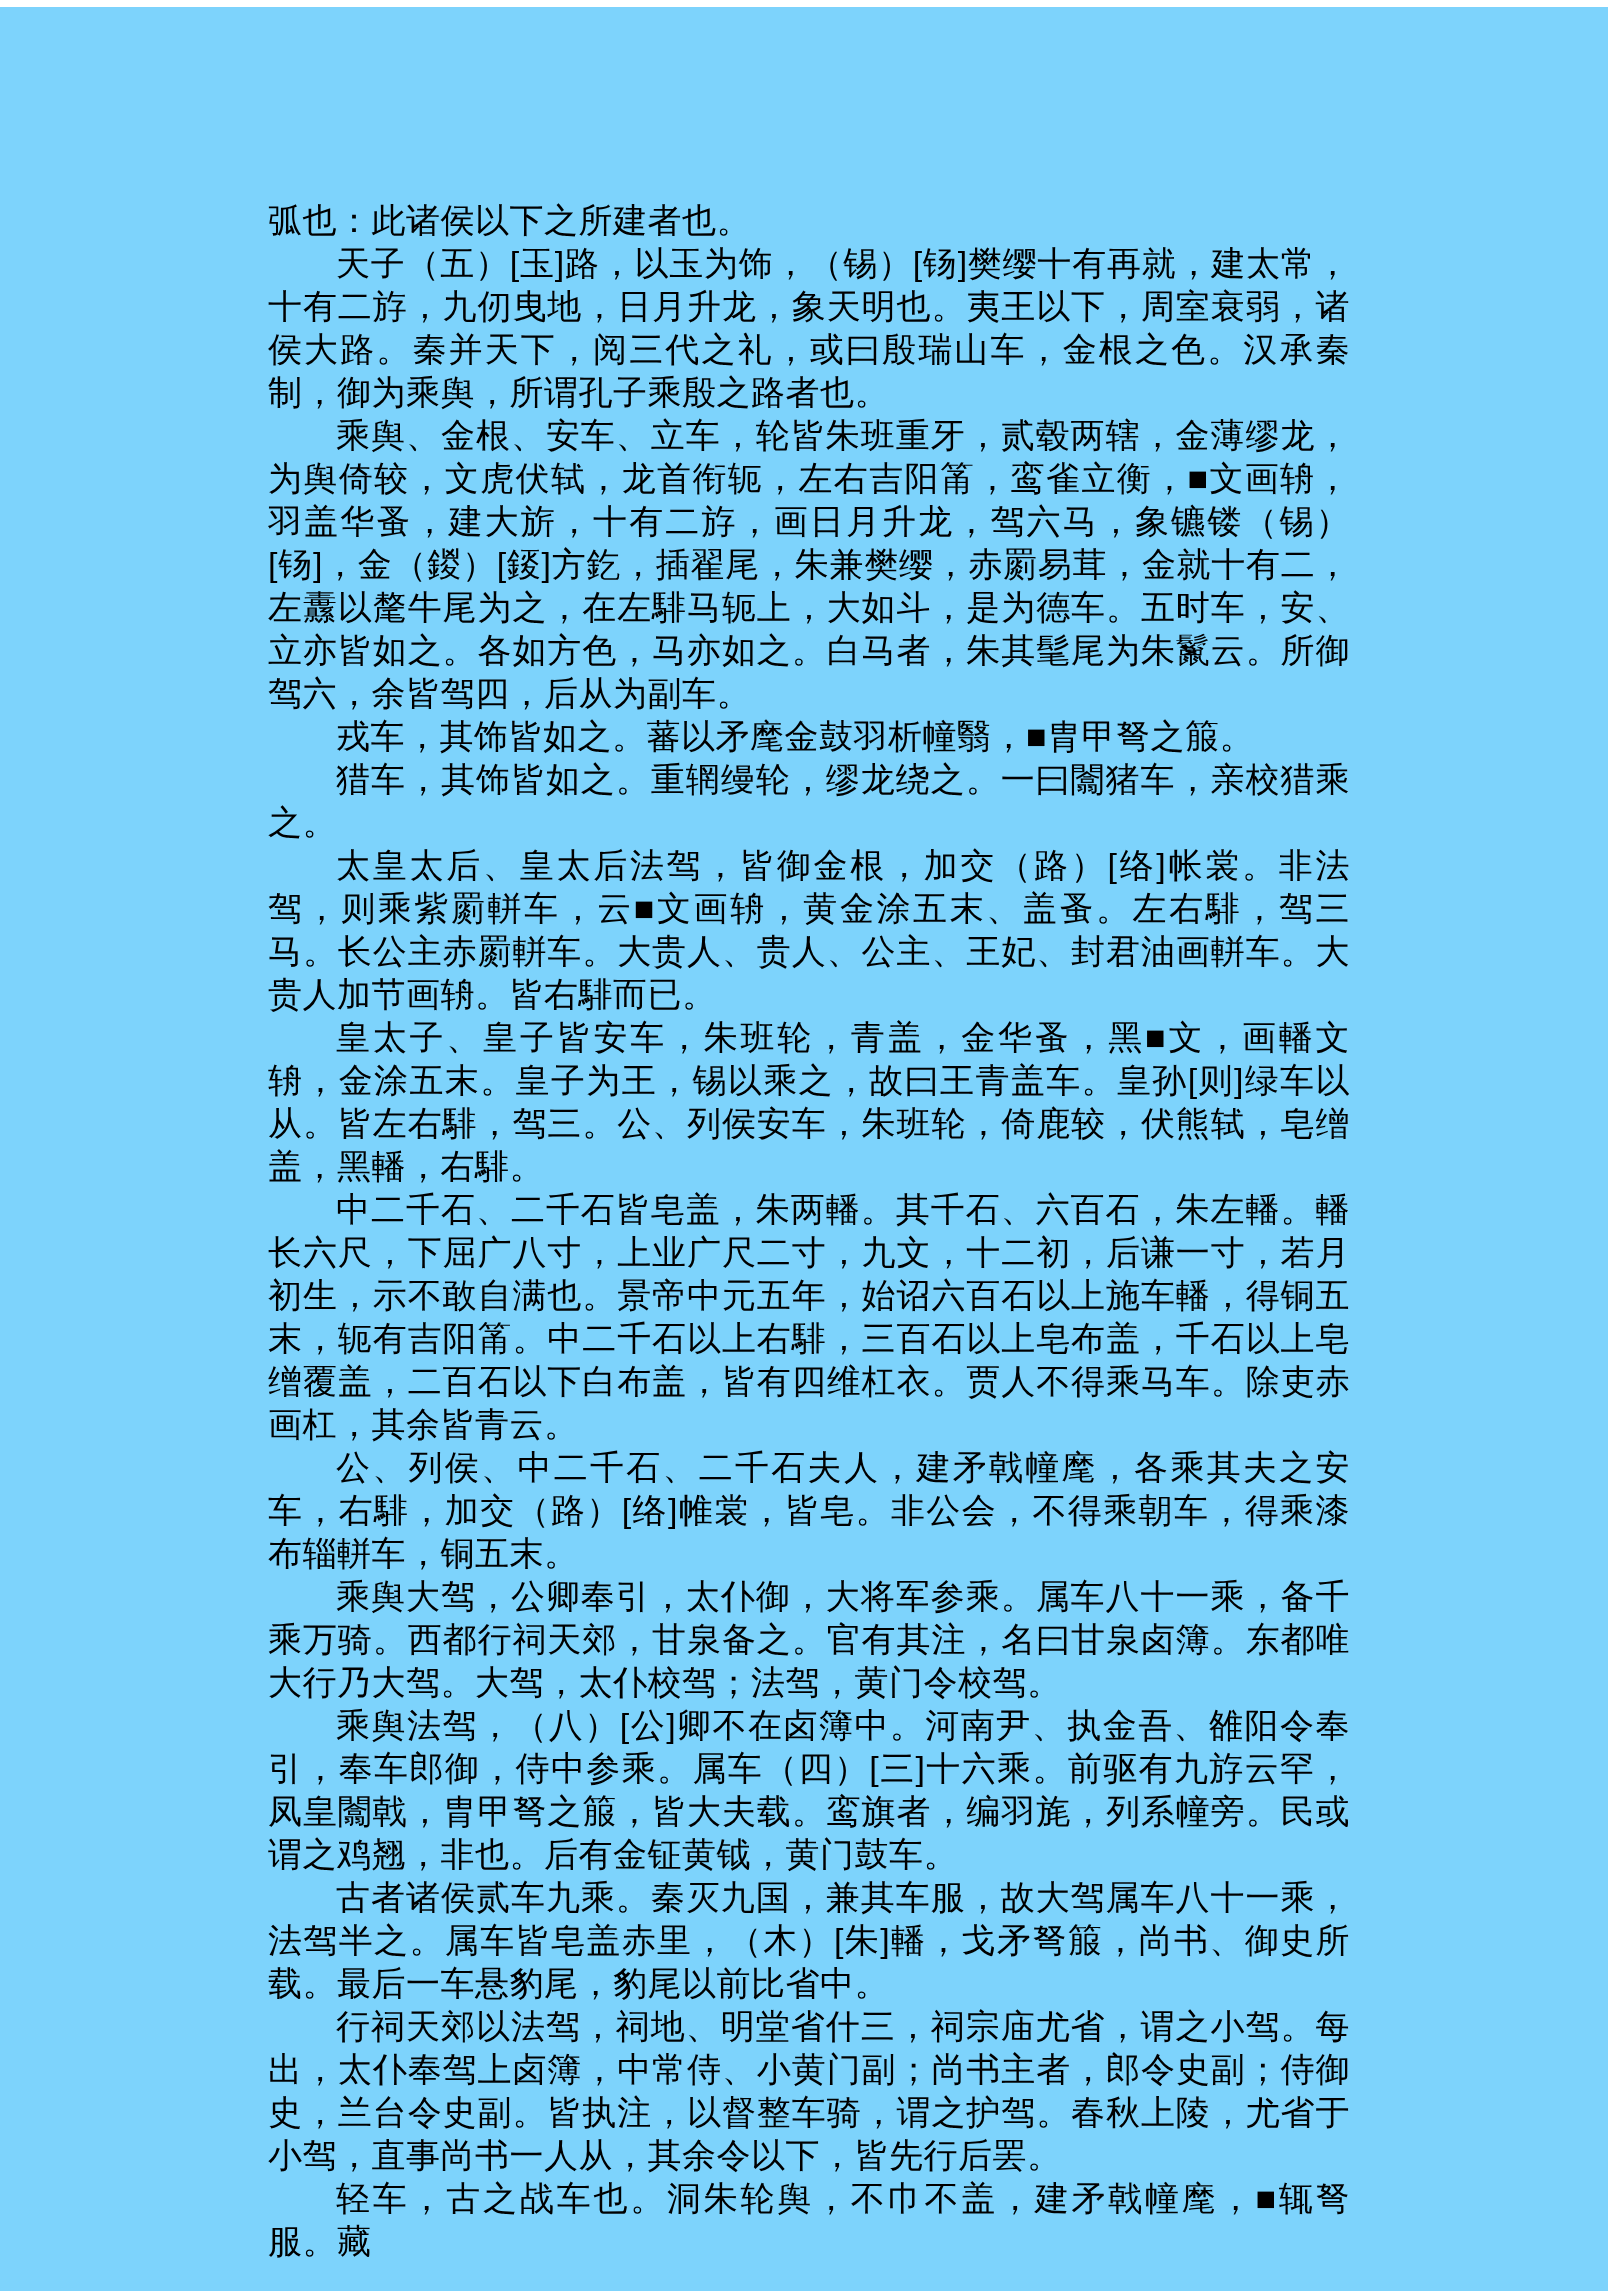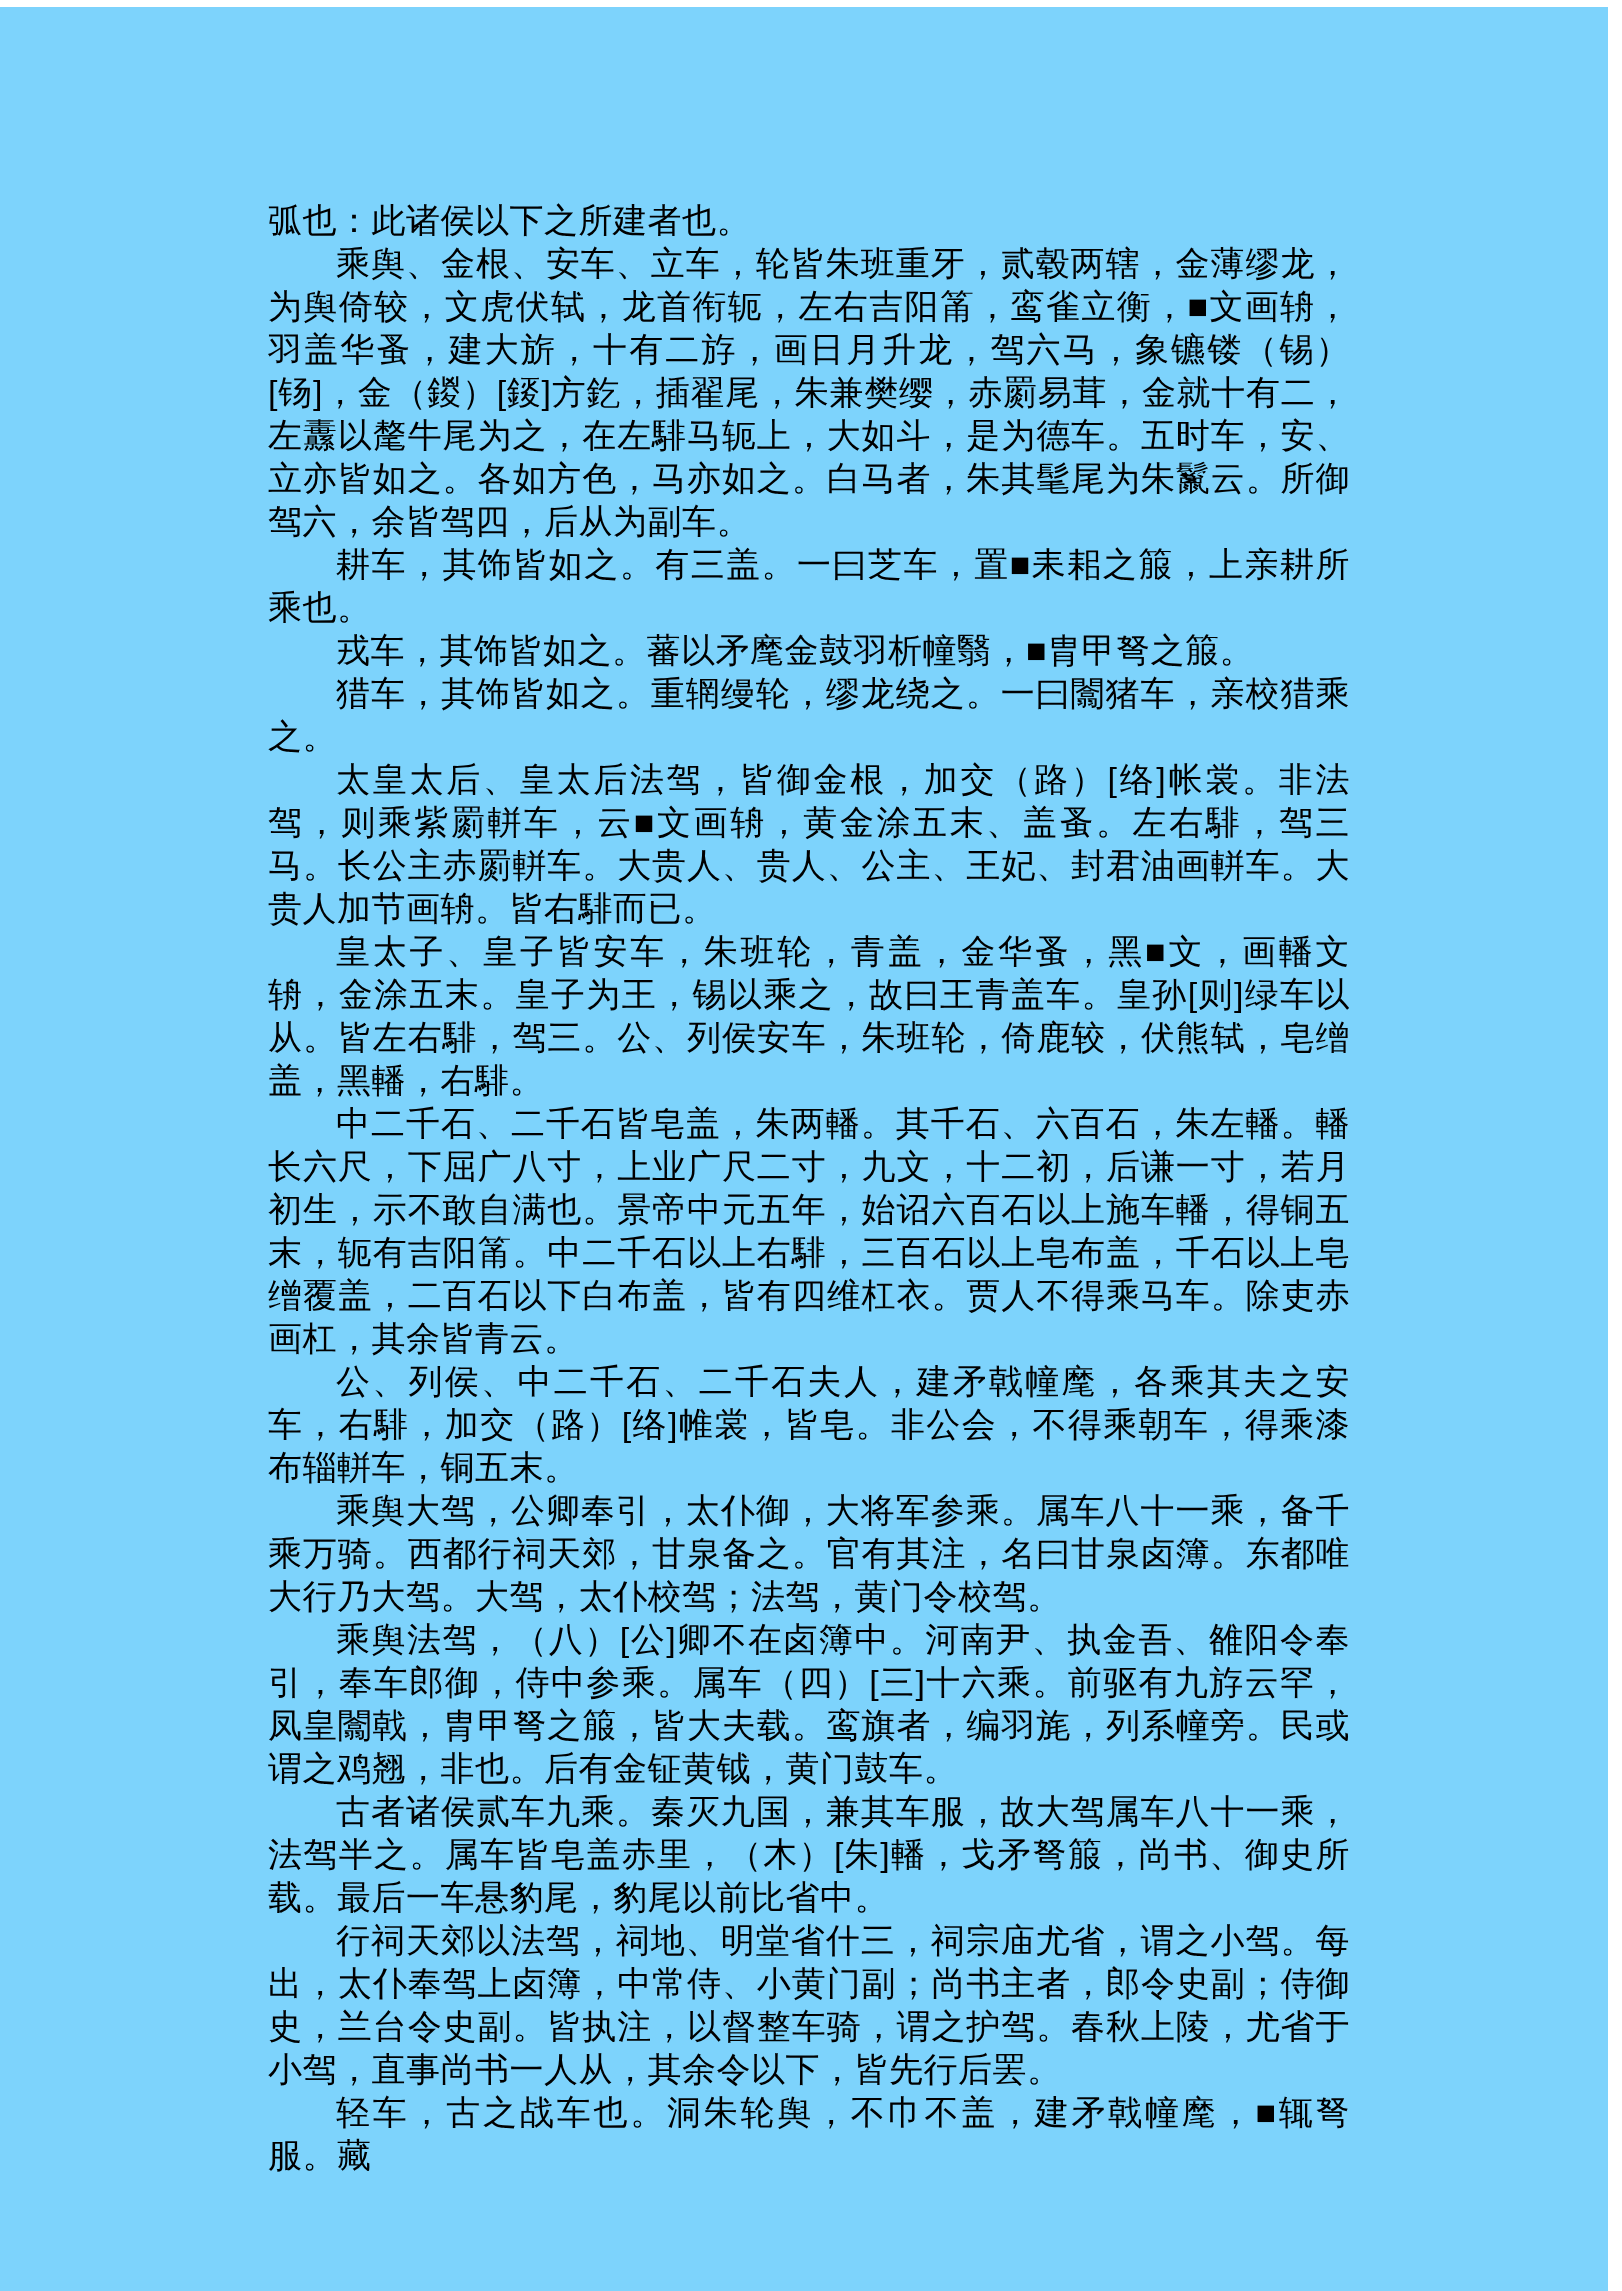--- a/index.html
+++ b/index.html
@@ -40,22 +40,22 @@
   .text-block p.indent {
     text-indent: 2em;
   }
 </style>
 </head>
 <body>
 
 <div class="page">
   <div class="text-block">
       <p>弧也：此诸侯以下之所建者也。</p>
+      <p class="indent">天子（五）[玉]路，以玉为饰，（锡）[钖]樊缨十有再就，建太常，十有二斿，九仞曳地，日月升龙，象天明也。夷王以下，周室衰弱，诸侯大路。秦并天下，阅三代之礼，或曰殷瑞山车，金根之色。汉承秦制，御为乘舆，所谓孔子乘殷之路者也。</p>
       <p class="indent">乘舆、金根、安车、立车，轮皆朱班重牙，贰毂两辖，金薄缪龙，为舆倚较，文虎伏轼，龙首衔轭，左右吉阳筩，鸾雀立衡，■文画辀，羽盖华蚤，建大旂，十有二斿，画日月升龙，驾六马，象镳镂（锡）[钖]，金（鍐）[錽]方釳，插翟尾，朱兼樊缨，赤罽易茸，金就十有二，左纛以氂牛尾为之，在左騑马轭上，大如斗，是为德车。五时车，安、立亦皆如之。各如方色，马亦如之。白马者，朱其髦尾为朱鬣云。所御驾六，余皆驾四，后从为副车。</p>
-      <p class="indent">耕车，其饰皆如之。有三盖。一曰芝车，置■耒耜之箙，上亲耕所乘也。</p>
       <p class="indent">戎车，其饰皆如之。蕃以矛麾金鼓羽析幢翳，■胄甲弩之箙。</p>
       <p class="indent">猎车，其饰皆如之。重辋缦轮，缪龙绕之。一曰闟猪车，亲校猎乘之。</p>
       <p class="indent">太皇太后、皇太后法驾，皆御金根，加交（路）[络]帐裳。非法驾，则乘紫罽軿车，云■文画辀，黄金涂五末、盖蚤。左右騑，驾三马。长公主赤罽軿车。大贵人、贵人、公主、王妃、封君油画軿车。大贵人加节画辀。皆右騑而已。</p>
       <p class="indent">皇太子、皇子皆安车，朱班轮，青盖，金华蚤，黑■文，画轓文辀，金涂五末。皇子为王，锡以乘之，故曰王青盖车。皇孙[则]绿车以从。皆左右騑，驾三。公、列侯安车，朱班轮，倚鹿较，伏熊轼，皂缯盖，黑轓，右騑。</p>
       <p class="indent">中二千石、二千石皆皂盖，朱两轓。其千石、六百石，朱左轓。轓长六尺，下屈广八寸，上业广尺二寸，九文，十二初，后谦一寸，若月初生，示不敢自满也。景帝中元五年，始诏六百石以上施车轓，得铜五末，轭有吉阳筩。中二千石以上右騑，三百石以上皂布盖，千石以上皂缯覆盖，二百石以下白布盖，皆有四维杠衣。贾人不得乘马车。除吏赤画杠，其余皆青云。</p>
       <p class="indent">公、列侯、中二千石、二千石夫人，建矛戟幢麾，各乘其夫之安车，右騑，加交（路）[络]帷裳，皆皂。非公会，不得乘朝车，得乘漆布辎軿车，铜五末。</p>
       <p class="indent">乘舆大驾，公卿奉引，太仆御，大将军参乘。属车八十一乘，备千乘万骑。西都行祠天郊，甘泉备之。官有其注，名曰甘泉卤簿。东都唯大行乃大驾。大驾，太仆校驾；法驾，黄门令校驾。</p>
       <p class="indent">乘舆法驾，（八）[公]卿不在卤簿中。河南尹、执金吾、雒阳令奉引，奉车郎御，侍中参乘。属车（四）[三]十六乘。前驱有九斿云罕，凤皇闟戟，胄甲弩之箙，皆大夫载。鸾旗者，编羽旄，列系幢旁。民或谓之鸡翘，非也。后有金钲黄钺，黄门鼓车。</p>
       <p class="indent">古者诸侯贰车九乘。秦灭九国，兼其车服，故大驾属车八十一乘，法驾半之。属车皆皂盖赤里，（木）[朱]轓，戈矛弩箙，尚书、御史所载。最后一车悬豹尾，豹尾以前比省中。</p>
       <p class="indent">行祠天郊以法驾，祠地、明堂省什三，祠宗庙尤省，谓之小驾。每出，太仆奉驾上卤簿，中常侍、小黄门副；尚书主者，郎令史副；侍御史，兰台令史副。皆执注，以督整车骑，谓之护驾。春秋上陵，尤省于小驾，直事尚书一人从，其余令以下，皆先行后罢。</p>

